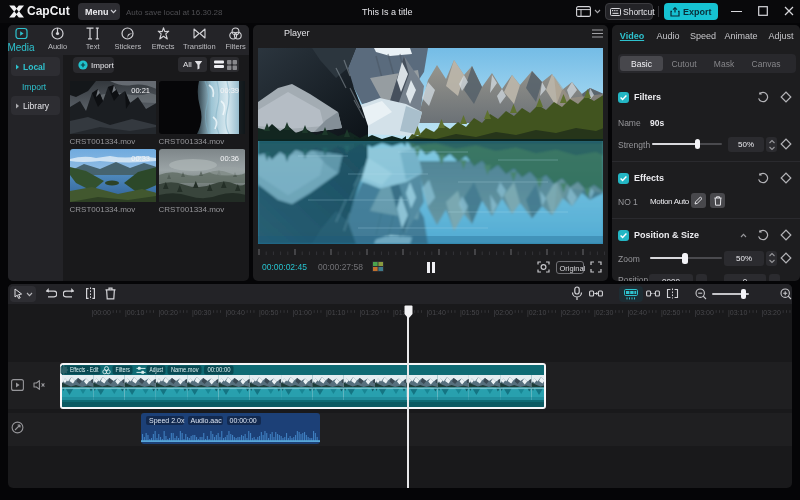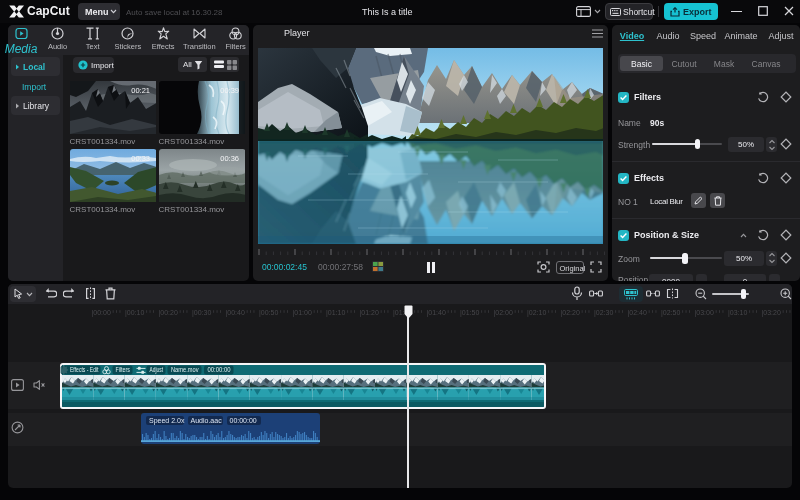--- a/index.html
+++ b/index.html
@@ -54,21 +54,21 @@
     <path d="M1 1 L9 9 M9 1 L1 9" stroke="#d8d8dc" stroke-width="1.2"></path>
   </svg>
 
 <div class="ab" style="left:8px;top:25px;width:240.5px;height:256px;background:#19191b;border-radius:5px;"></div>
 <div class="ab" style="left:8px;top:25px;width:240.5px;height:30px;background:#242428;border-radius:5px 5px 0 0;"></div>
 <div class="ab" style="left:8px;top:55px;width:55px;height:226px;background:#232327;border-radius:0 0 0 5px;"></div>
 <svg class="ab" style="left:14.5px;top:27px" width="13" height="13" viewBox="0 0 13 13">
     <rect x="1" y="1.5" width="11" height="10" rx="2.5" fill="none" stroke="#2ec2ce" stroke-width="1.2"></rect>
     <path d="M5.2 4.2 L8.6 6.5 L5.2 8.8 Z" fill="#2ec2ce"></path>
   </svg>
-<div class="ab txt" style="left:21.0px;top:42px;transform:translateX(-50%);font-size:12px;color:#2ec2ce;font-style:italic;">Media</div>
+<div class="ab txt" style="left:21.0px;top:42px;transform:translateX(-50%);font-size:10px;color:#2ec2ce;">Media</div>
 <svg class="ab" style="left:51.0px;top:27px" width="13" height="13" viewBox="0 0 13 13">
     <circle cx="6.5" cy="6.5" r="5.5" fill="none" stroke="#d2d2d6" stroke-width="1.2"></circle>
     <path d="M6.5 1 L6.5 6.5" stroke="#d2d2d6" stroke-width="1.2"></path>
     <circle cx="6.5" cy="6.5" r="1.6" fill="#d2d2d6"></circle>
   </svg>
 <div class="ab txt" style="left:57.5px;top:42px;transform:translateX(-50%);font-size:7.5px;color:#bcbcc0;">Audio</div>
 <svg class="ab" style="left:86.2px;top:27px" width="13" height="13" viewBox="0 0 13 13">
     <path d="M0.5 1.2 L7.5 1.2 M4 1.2 L4 11.8 M2 11.8 L6 11.8 M9.8 1.2 L12.8 1.2 M11.3 1.2 L11.3 11.8 M9.8 11.8 L12.8 11.8" stroke="#d2d2d6" stroke-width="1.2" fill="none"></path>
   </svg>
 <div class="ab txt" style="left:92.7px;top:42px;transform:translateX(-50%);font-size:7.5px;color:#bcbcc0;">Text</div>
@@ -412,21 +412,21 @@
   </svg>
 <div class="ab txt" style="left:634px;top:173px;font-size:9px;font-weight:bold;color:#ececf0;">Effects</div>
 <svg class="ab" style="left:757px;top:172px" width="12" height="12" viewBox="0 0 12 12">
     <path d="M2.4 3.2 A4.6 4.6 0 1 1 1.6 7.4" stroke="#b4b4b8" stroke-width="1.2" fill="none"></path>
     <path d="M2.6 0.8 L2.4 3.4 L5 3.6" fill="#b4b4b8"></path>
   </svg>
 <svg class="ab" style="left:780px;top:172px" width="12" height="12" viewBox="0 0 12 12">
     <rect x="2.6" y="2.6" width="6.8" height="6.8" fill="none" stroke="#b4b4b8" stroke-width="1.2" transform="rotate(45 6 6)"></rect>
   </svg>
 <div class="ab txt" style="left:618px;top:196.5px;font-size:8.5px;color:#96969a;">NO 1</div>
-<div class="ab txt" style="left:650px;top:196.5px;font-size:8px;letter-spacing:-0.3px;color:#ececf0;">Local Blur</div>
+<div class="ab txt" style="left:650px;top:196.5px;font-size:8px;letter-spacing:-0.3px;color:#ececf0;">Motion Auto</div>
 <div class="ab" style="left:691px;top:193px;width:15px;height:15px;background:#48484c;border-radius:3px;"></div>
 <svg class="ab" style="left:694px;top:196px" width="9" height="9" viewBox="0 0 9 9">
     <path d="M1 8 L1.6 5.8 L6.4 1 L8 2.6 L3.2 7.4 Z" fill="none" stroke="#e4e4e8" stroke-width="1"></path>
   </svg>
 <div class="ab" style="left:710px;top:193px;width:15px;height:15px;background:#48484c;border-radius:3px;"></div>
 <svg class="ab" style="left:713.5px;top:195.5px" width="8" height="10" viewBox="0 0 8 10">
     <path d="M0.5 2 L7.5 2 M2.5 2 L2.5 0.8 L5.5 0.8 L5.5 2 M1.2 2 L1.6 9.2 L6.4 9.2 L6.8 2" stroke="#e4e4e8" stroke-width="1" fill="none"></path>
   </svg>
 <div class="ab" style="left:611.5px;top:218px;width:188.5px;height:1px;background:#2a2a2e;"></div>
 <svg class="ab" style="left:618px;top:229.5px" width="11" height="11" viewBox="0 0 11 11">

